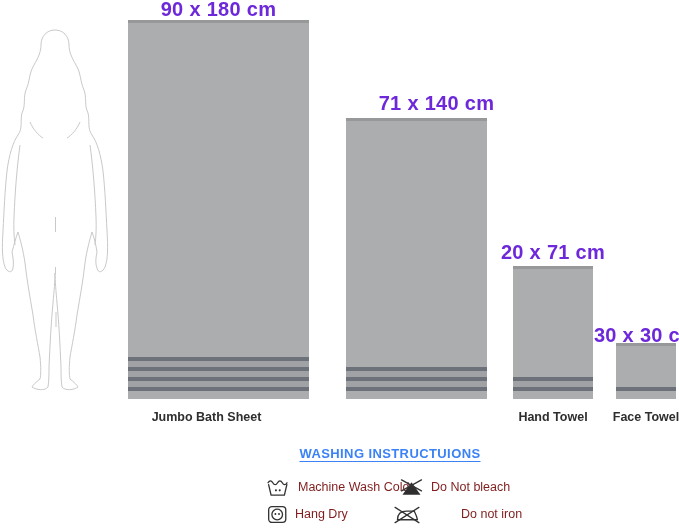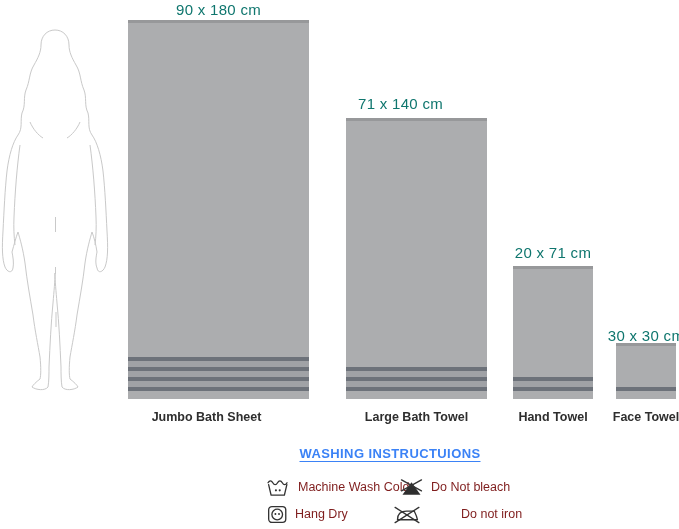--- a/index.html
+++ b/index.html
@@ -11,21 +11,21 @@
     overflow:hidden;
   }
   
   .silhouette{position:absolute;left:0;top:27px;width:116px;height:366px;}
   .silhouette path{fill:#ffffff;stroke:var(--line,#c9c9c9);stroke-width:1;}
   .silhouette .detail{fill:none;}
   
   .dim-label{
     position:absolute;height:18px;
     display:flex;align-items:center;justify-content:center;
-    font-size:15px;font-weight:normal;color:#0f766e;
+    font-size:20px;font-weight:bold;color:#6d28d9;
     white-space:nowrap;letter-spacing:.3px;
   }
   .towel-body{
     position:absolute;
     background:var(--towel-body,#acadaf);
     border-top:3px solid var(--towel-edge,#97989a);
     box-sizing:border-box;
   }
   .stripes{
     position:absolute;left:0;right:0;bottom:8px;
@@ -36,21 +36,21 @@
   .name-label{
     position:absolute;top:408px;height:18px;
     display:flex;align-items:center;justify-content:center;
     font-size:12.5px;font-weight:bold;color:#2e2e2e;
     white-space:nowrap;
   }
   
   .pos-dim1{left:128px;top:0px;width:181px;}
   .pos-body1{left:128px;top:20px;width:181px;height:379px;}
   .pos-name1{left:116px;width:181px;}
-  .pos-dim2{left:330px;top:94px;width:141px;}
+  .pos-dim2{left:366px;top:94px;width:141px;}
   .pos-body2{left:346px;top:118px;width:141px;height:281px;}
   .pos-name2{left:346px;width:141px;}
   .pos-dim3{left:513px;top:243px;width:80px;}
   .pos-body3{left:513px;top:266px;width:80px;height:133px;}
   .pos-name3{left:513px;width:80px;}
   .pos-dim4{left:616px;top:326px;width:60px;}
   .pos-body4{left:616px;top:343px;width:60px;height:56px;}
   .pos-name4{left:616px;width:60px;}
   
   .wash-title{
@@ -110,21 +110,20 @@
   <div class="name-label pos-name1">Jumbo Bath Sheet</div>
 
   <div class="dim-label pos-dim2">71 x 140 cm</div>
   <div class="towel-body pos-body2">
     <div class="stripes">
         <div class="stripe"></div>
         <div class="stripe"></div>
         <div class="stripe"></div>
       </div>
   </div>
-  <div class="name-label pos-name2">Large Bath Towel</div>
 
   <div class="dim-label pos-dim3">20 x 71 cm</div>
   <div class="towel-body pos-body3">
     <div class="stripes">
         <div class="stripe"></div>
         <div class="stripe"></div>
       </div>
   </div>
   <div class="name-label pos-name3">Hand Towel</div>
 

